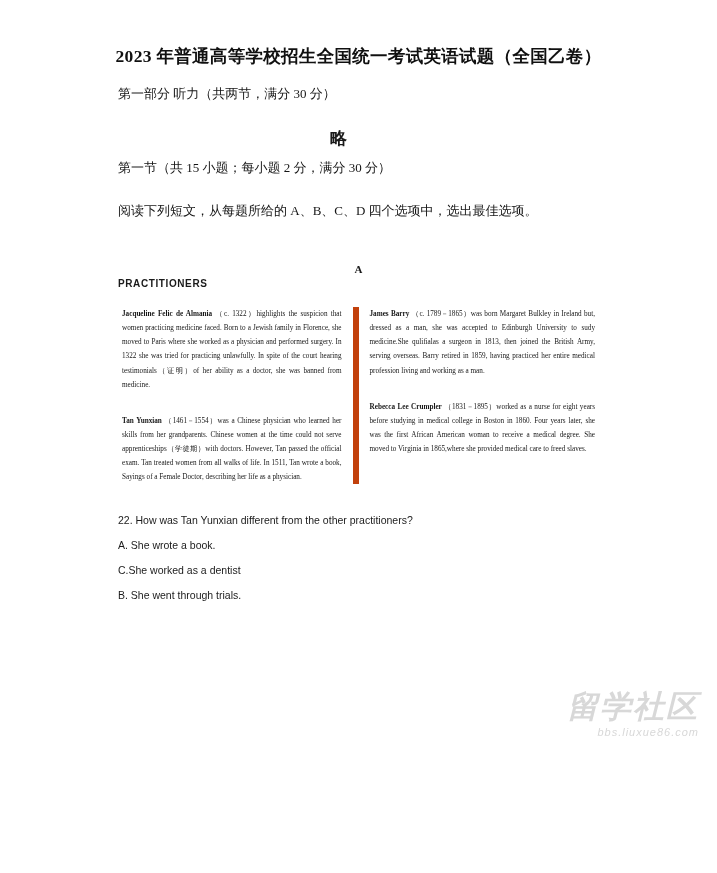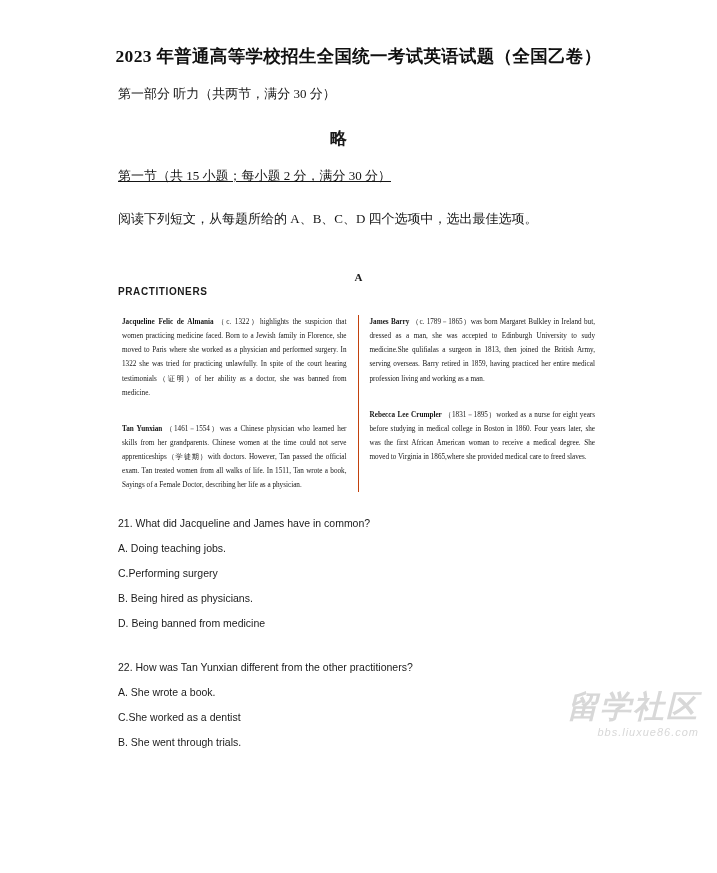--- a/index.html
+++ b/index.html
@@ -43,21 +43,21 @@
   }
   .sp-1 { margin-top: 16px; }
   .lue {
     text-align: center;
     font-weight: bold;
     font-size: 17px;
     margin: 22px 0 0 0;
     margin-left: -40px;
   }
   .sp-2 { margin-top: 25px; }
-  .sp-3 { margin-top: 16px; text-decoration: underline; }
+  .sp-3 { margin-top: 8px; }
   .sp-4 { margin-top: 22px; }
 
   .part-label {
     text-align: center;
     font-weight: bold;
     font-size: 11px;
     margin-top: 42px;
     margin-bottom: 0;
     letter-spacing: 0.2px;
   }
@@ -79,21 +79,21 @@
   .col {
     width: 50%;
     box-sizing: border-box;
     font-size: 7.2px;
     line-height: 1.95;
     text-align: justify;
     color: #161616;
   }
   .col-left {
     padding-right: 11px;
-    border-right: 1px solid #c2410c;
+    border-right: 6px solid #c2410c;
   }
   .col-right {
     padding-left: 11px;
   }
   .para { margin: 0 0 0 0; }
   .para + .para { margin-top: 22px; }
   .bold-name { font-weight: bold; }
 
   .question-block {
     margin-top: 24px;
@@ -171,27 +171,20 @@
         <span class="bold-name">James Barry</span>
         <span>（c. 1789－1865）was born Margaret Bulkley in Ireland but, dressed as a man, she was accepted to Edinburgh University to sudy medicine.She qulifialas a surgeon in 1813, then joined the British Army, serving overseas. Barry retired in 1859, having practiced her entire medical profession living and working as a man.</span>
       </p>
       <p class="para">
         <span class="bold-name">Rebecca Lee Crumpler</span>
         <span>（1831－1895）worked as a nurse for eight years before studying in medical college in Boston in 1860. Four years later, she was the first African American woman to receive a medical degree. She moved to Virginia in 1865,where she provided medical care to freed slaves.</span>
       </p>
     </div>
   </div>
 
-  <div class="question-block">
-    <p class="q-stem">21. What did Jacqueline and James have in common?</p>
-    <p class="q-opt">A. Doing teaching jobs.</p>
-    <p class="q-opt">C.Performing surgery</p>
-    <p class="q-opt">B. Being hired as physicians.</p>
-    <p class="q-opt">D. Being banned from medicine</p>
-  </div>
 
   <div class="question-block q-gap">
     <p class="q-stem">22. How was Tan Yunxian different from the other practitioners?</p>
     <p class="q-opt">A. She wrote a book.</p>
     <p class="q-opt">C.She worked as a dentist</p>
     <p class="q-opt">B. She went through trials.</p>
   </div>
 
   <div class="watermark">
     <div class="wm-main">留学社区</div>

